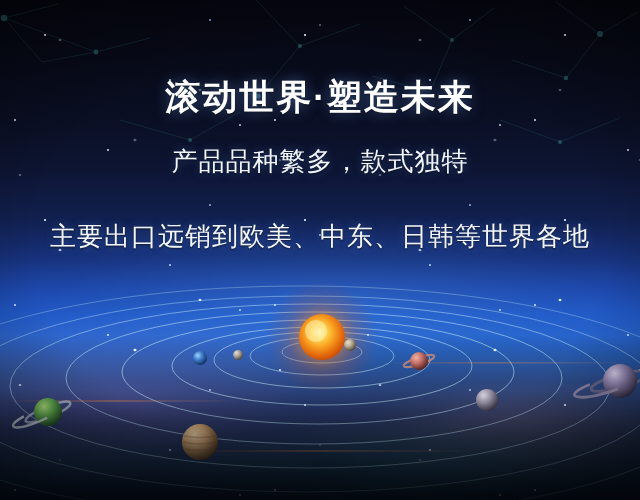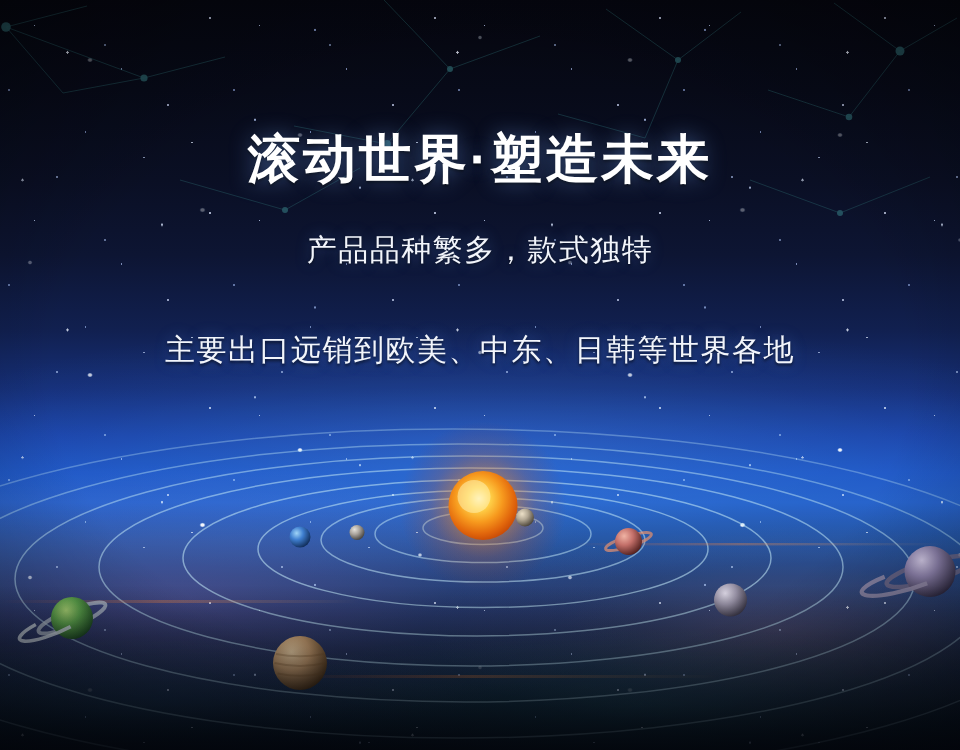--- a/index.html
+++ b/index.html
@@ -108,37 +108,37 @@
   }
 
   
   #constellation{opacity:0.55;}
 
   
   #solar{position:absolute;left:0;top:0;width:640px;height:500px;}
 
   
   #copy{
-    position:absolute;left:0;top:10px;width:640px;
+    position:absolute;left:0;top:0;width:640px;
     text-align:center;
     z-index:40;
   }
   #headline{
     margin:0;
     padding-top:78px;
     font-size:35px;
     font-weight:bold;
     letter-spacing:2px;
     color:#ffffff;
     line-height:1.1;
     text-shadow:0 0 14px rgba(120,170,255,0.45), 0 1px 2px rgba(0,0,0,0.75);
   }
   .sub{
     margin:0;
-    font-size:20px;
+    font-size:26px;
     font-weight:normal;
     letter-spacing:1px;
     color:#f2f5fb;
     line-height:1.45;
     text-shadow:0 0 10px rgba(90,140,230,0.40), 0 1px 2px rgba(0,0,0,0.7);
   }
   #sub1{padding-top:26px;}
   #sub2{padding-top:4px;margin-top:34px;}
 </style>
 </head>

